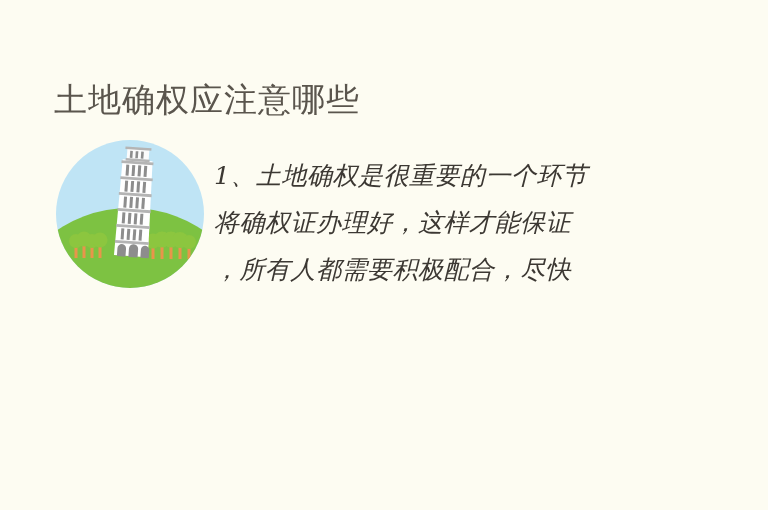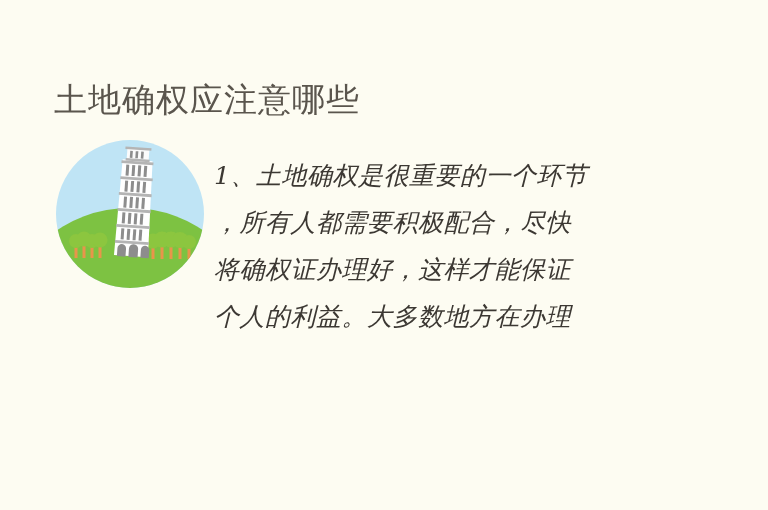--- a/index.html
+++ b/index.html
@@ -170,18 +170,17 @@
             <path d="M72.5,117 L72.5,108.5 A4.6,4.6 0 0 1 81.7,108.5 L81.7,117 Z"></path>
             <path d="M84.5,117 L84.5,109 A4.2,4.2 0 0 1 92.9,109 L92.9,117 Z"></path>
           </g>
         </g>
       </g>
     </svg>
   </div>
 
   <div class="body-copy">
     <span class="line">1、土地确权是很重要的一个环节</span>
+    <span class="line">将确权证办理好，这样才能保证</span>
     <span class="line">，所有人都需要积极配合，尽快</span>
-    <span class="line">将确权证办理好，这样才能保证</span>
-    <span class="line">个人的利益。大多数地方在办理</span>
   </div>
 
 </div>
 
 </body></html>

